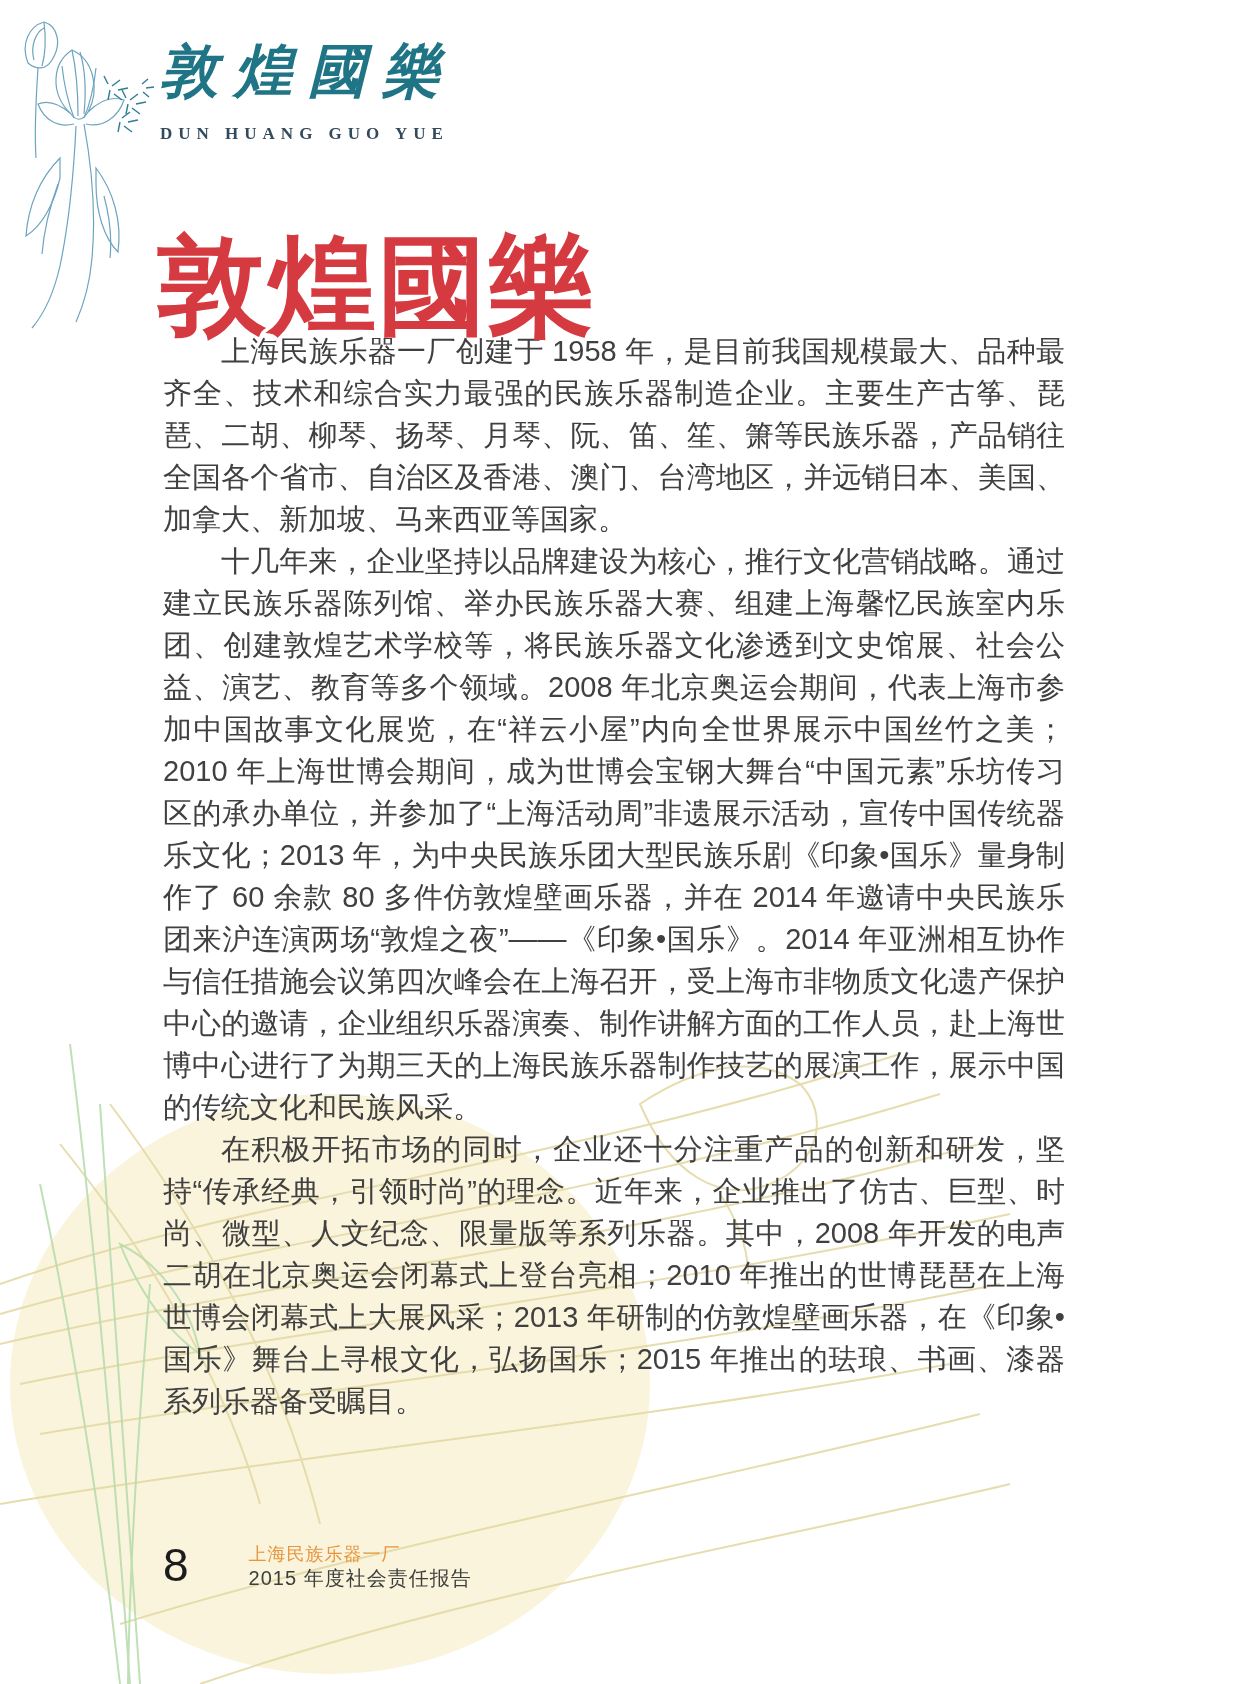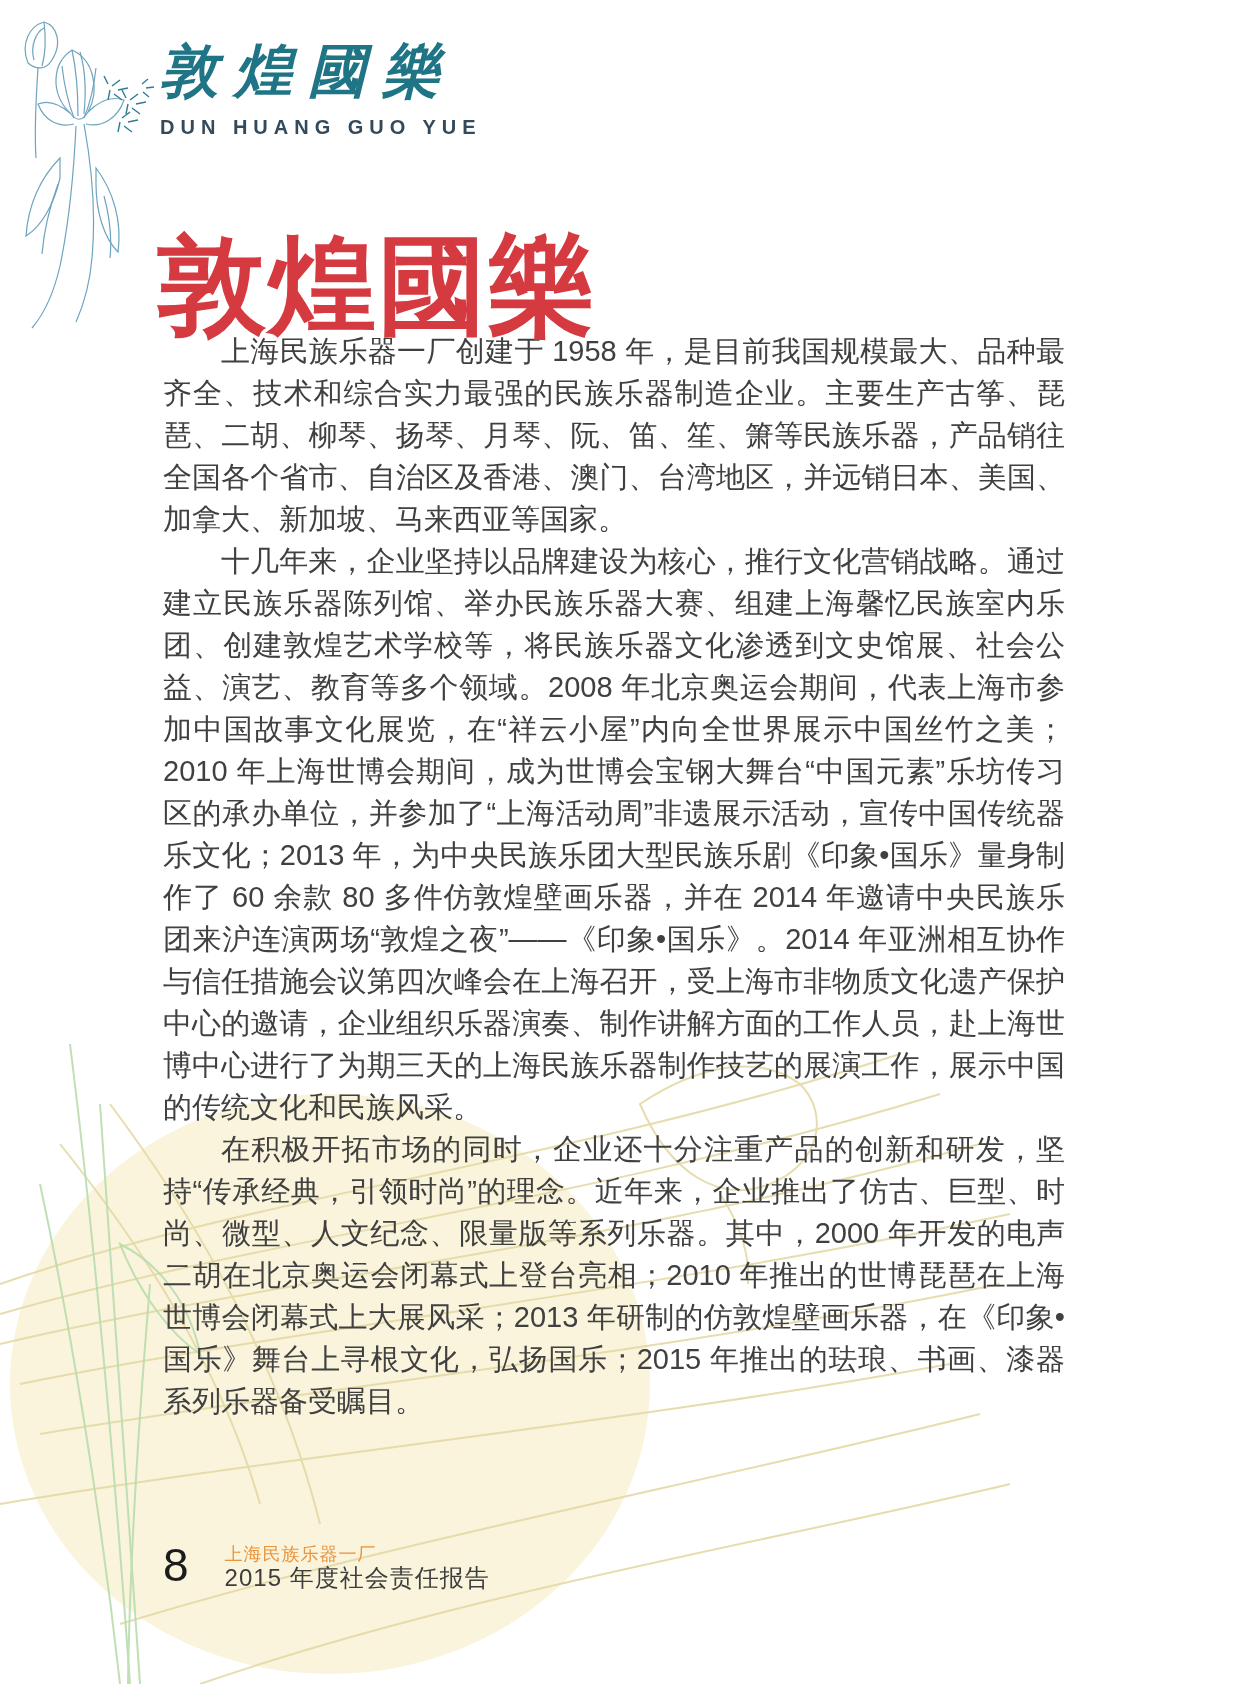--- a/index.html
+++ b/index.html
@@ -21,23 +21,23 @@
     font-family: "DejaVu Serif", "Liberation Serif", serif;
     font-size: 58px;
     font-weight: bold;
     font-style: italic;
     color: #1f7585;
     letter-spacing: 16px;
     line-height: 1.1;
     white-space: nowrap;
   }
   .logo-roman {
-    margin-top: 12px;
-    font-family: Liberation Sans, sans-serif;
-    font-size: 20px;
+    margin-top: 20px;
+    font-family: Liberation Serif, serif;
+    font-size: 17px;
     font-weight: bold;
     color: #33495c;
     letter-spacing: 6px;
     white-space: nowrap;
   }
 
   .page-title {
     position: absolute;
     left: 158px;
     top: 152px;
@@ -73,30 +73,30 @@
     z-index: 2;
     display: flex;
     align-items: flex-start;
   }
   .footer-pagenum {
     font-size: 46px;
     line-height: 50px;
     font-weight: 400;
     color: #1c1c1c;
   }
-  .footer-lines { margin-left: 36px; padding-top: 2px; }
+  .footer-lines { margin-left: 60px; padding-top: 2px; }
   .footer-company {
     color: #e8953e;
     font-size: 18px;
     line-height: 24px;
     letter-spacing: 1px;
   }
   .footer-report {
     color: #3d3d3d;
-    font-size: 24px;
+    font-size: 20px;
     line-height: 24px;
     letter-spacing: 1px;
   }
 </style>
 </head>
 <body>
 
 <div class="page">
 
   <svg class="decor decor-top" width="190" height="330" viewBox="0 0 190 330" fill="none">
@@ -159,21 +159,21 @@
   <div class="logo-block">
     <div class="logo-calligraphy">敦煌國樂</div>
     <div class="logo-roman">DUN HUANG GUO YUE</div>
   </div>
 
   <h1 class="page-title">敦煌國樂</h1>
 
   <div class="body-text">
     <p>上海民族乐器一厂创建于 1958 年，是目前我国规模最大、品种最齐全、技术和综合实力最强的民族乐器制造企业。主要生产古筝、琵琶、二胡、柳琴、扬琴、月琴、阮、笛、笙、箫等民族乐器，产品销往全国各个省市、自治区及香港、澳门、台湾地区，并远销日本、美国、加拿大、新加坡、马来西亚等国家。</p>
     <p>十几年来，企业坚持以品牌建设为核心，推行文化营销战略。通过建立民族乐器陈列馆、举办民族乐器大赛、组建上海馨忆民族室内乐团、创建敦煌艺术学校等，将民族乐器文化渗透到文史馆展、社会公益、演艺、教育等多个领域。2008 年北京奥运会期间，代表上海市参加中国故事文化展览，在“祥云小屋”内向全世界展示中国丝竹之美；2010 年上海世博会期间，成为世博会宝钢大舞台“中国元素”乐坊传习区的承办单位，并参加了“上海活动周”非遗展示活动，宣传中国传统器乐文化；2013 年，为中央民族乐团大型民族乐剧《印象•国乐》量身制作了 60 余款 80 多件仿敦煌壁画乐器，并在 2014 年邀请中央民族乐团来沪连演两场“敦煌之夜”——《印象•国乐》。2014 年亚洲相互协作与信任措施会议第四次峰会在上海召开，受上海市非物质文化遗产保护中心的邀请，企业组织乐器演奏、制作讲解方面的工作人员，赴上海世博中心进行了为期三天的上海民族乐器制作技艺的展演工作，展示中国的传统文化和民族风采。</p>
-    <p>在积极开拓市场的同时，企业还十分注重产品的创新和研发，坚持“传承经典，引领时尚”的理念。近年来，企业推出了仿古、巨型、时尚、微型、人文纪念、限量版等系列乐器。其中，2000 年开发的电声二胡在北京奥运会闭幕式上登台亮相；2010 年推出的世博琵琶在上海世博会闭幕式上大展风采；2013 年研制的仿敦煌壁画乐器，在《印象•国乐》舞台上寻根文化，弘扬国乐；2015 年推出的珐琅、书画、漆器系列乐器备受瞩目。</p>
+    <p>在积极开拓市场的同时，企业还十分注重产品的创新和研发，坚持“传承经典，引领时尚”的理念。近年来，企业推出了仿古、巨型、时尚、微型、人文纪念、限量版等系列乐器。其中，2008 年开发的电声二胡在北京奥运会闭幕式上登台亮相；2010 年推出的世博琵琶在上海世博会闭幕式上大展风采；2013 年研制的仿敦煌壁画乐器，在《印象•国乐》舞台上寻根文化，弘扬国乐；2015 年推出的珐琅、书画、漆器系列乐器备受瞩目。</p>
   </div>
 
   <div class="footer">
     <div class="footer-pagenum">8</div>
     <div class="footer-lines">
       <div class="footer-company">上海民族乐器一厂</div>
       <div class="footer-report">2015 年度社会责任报告</div>
     </div>
   </div>
 

